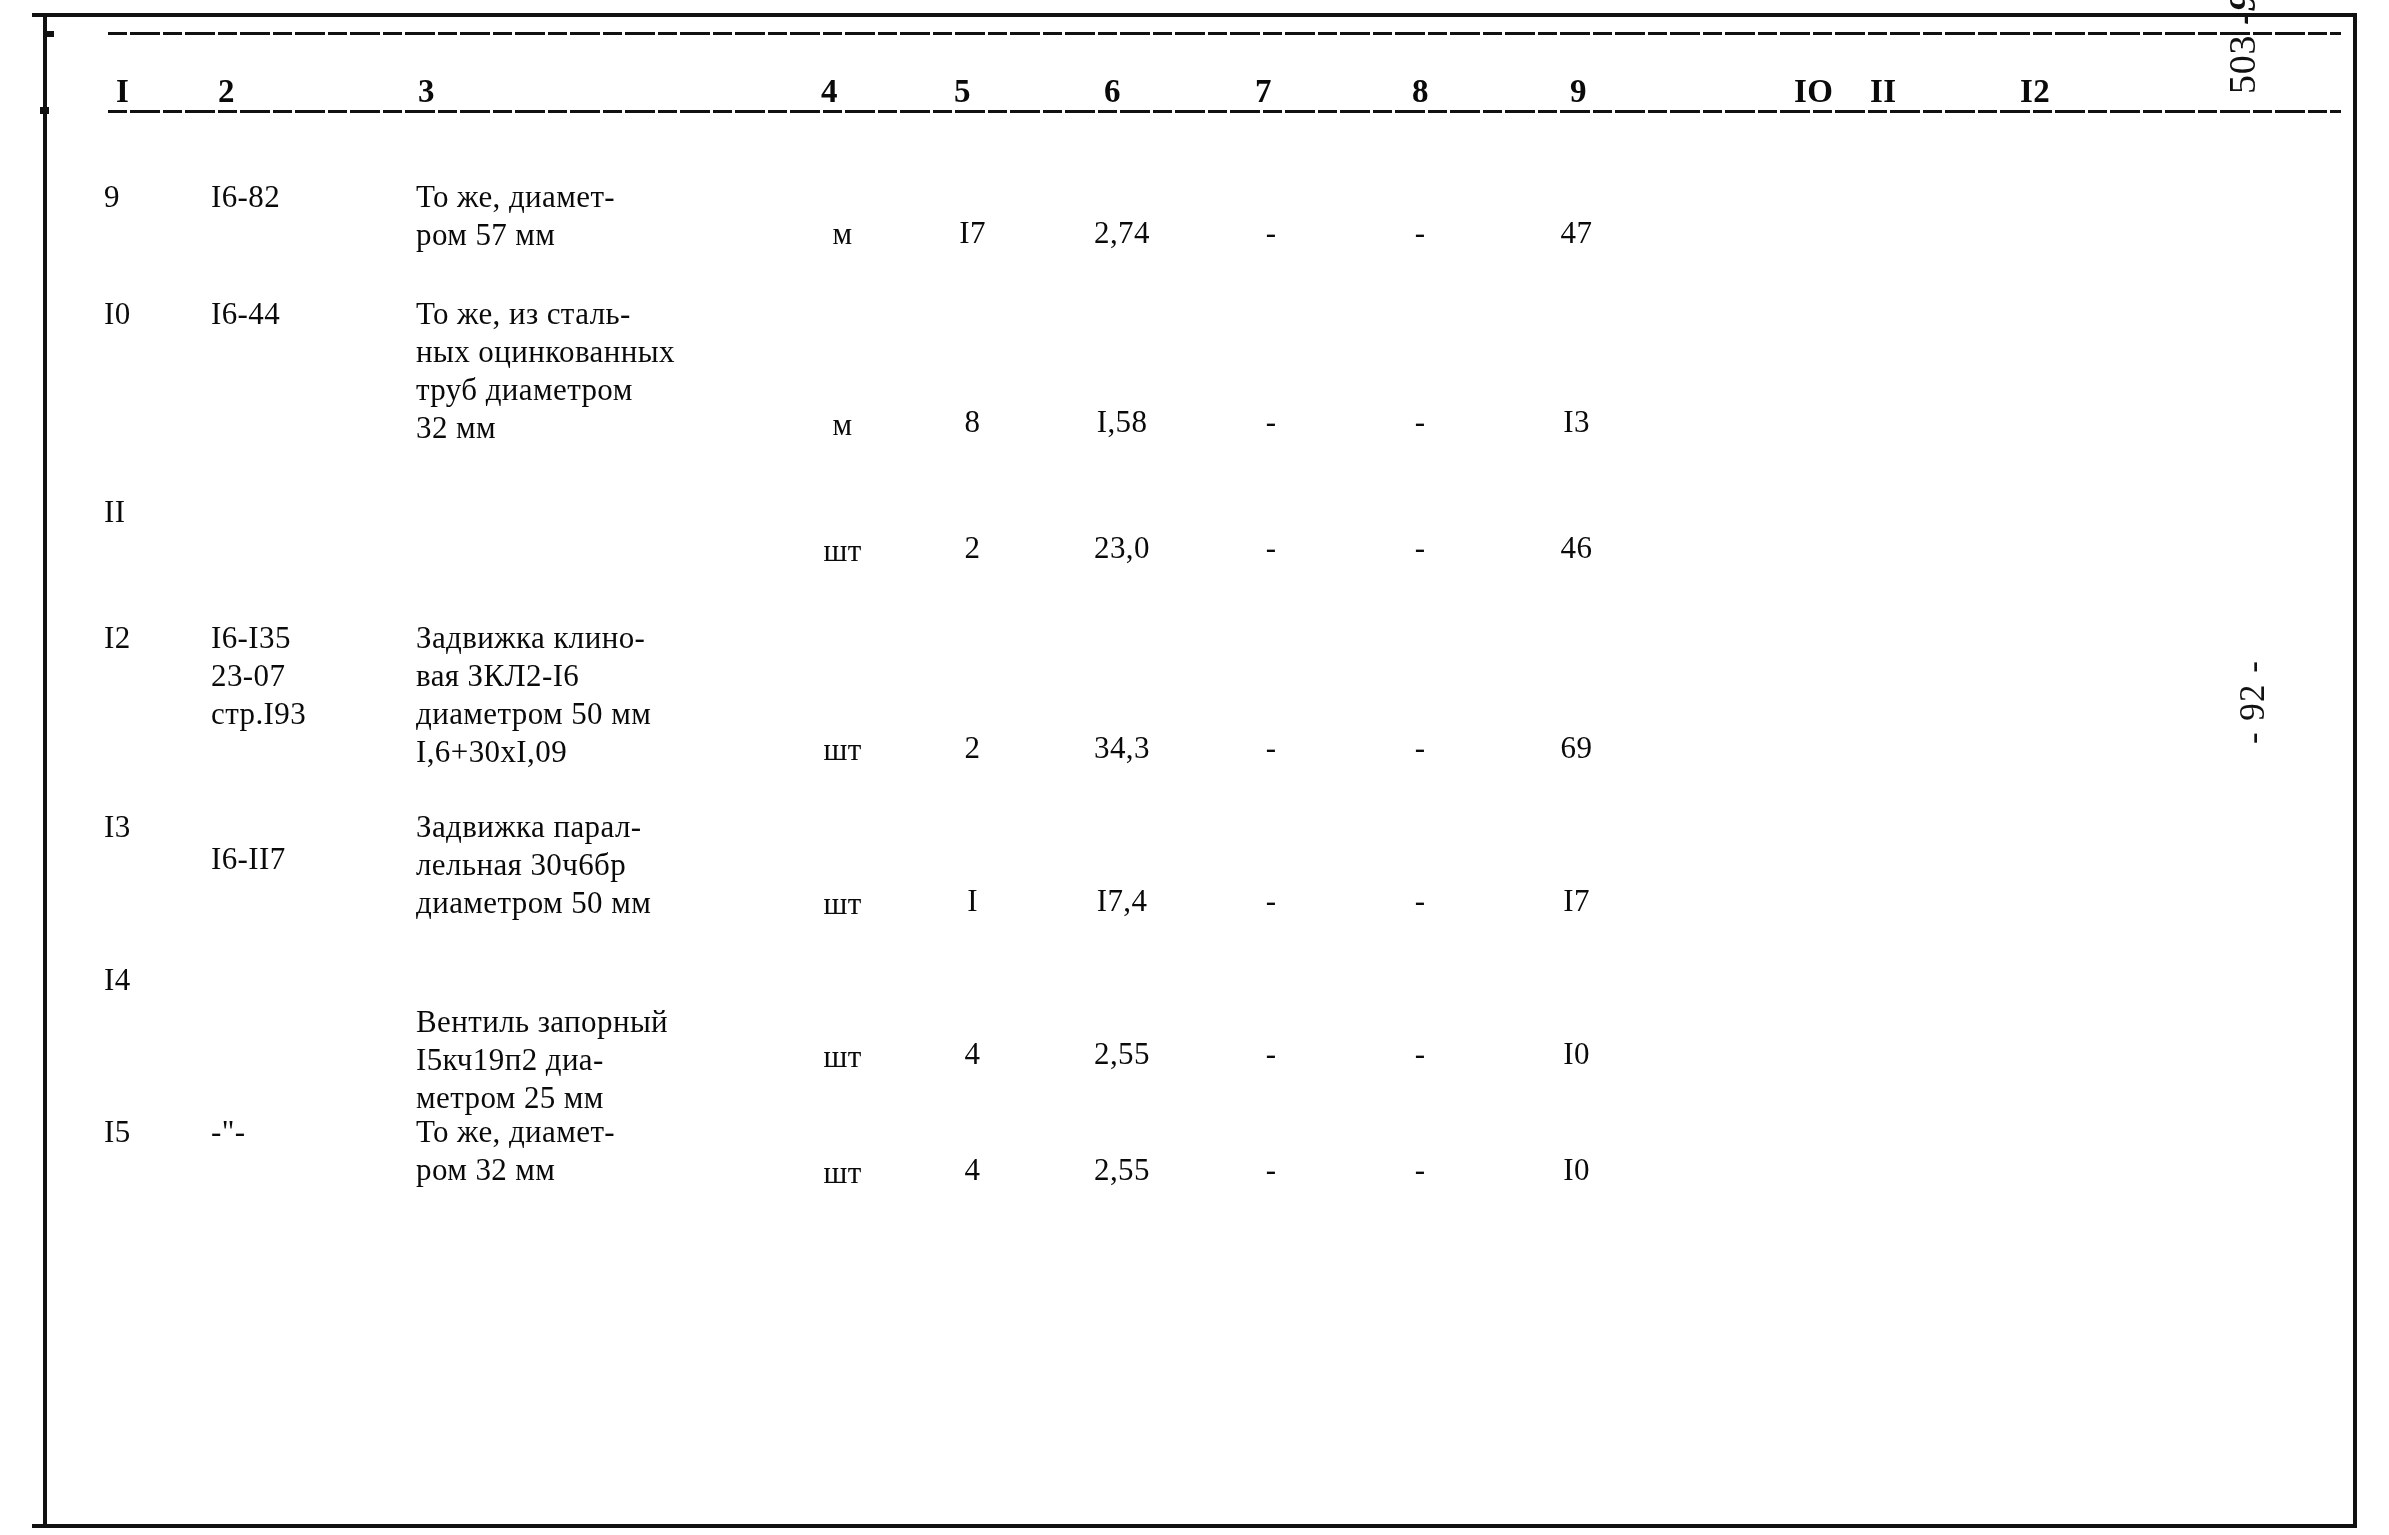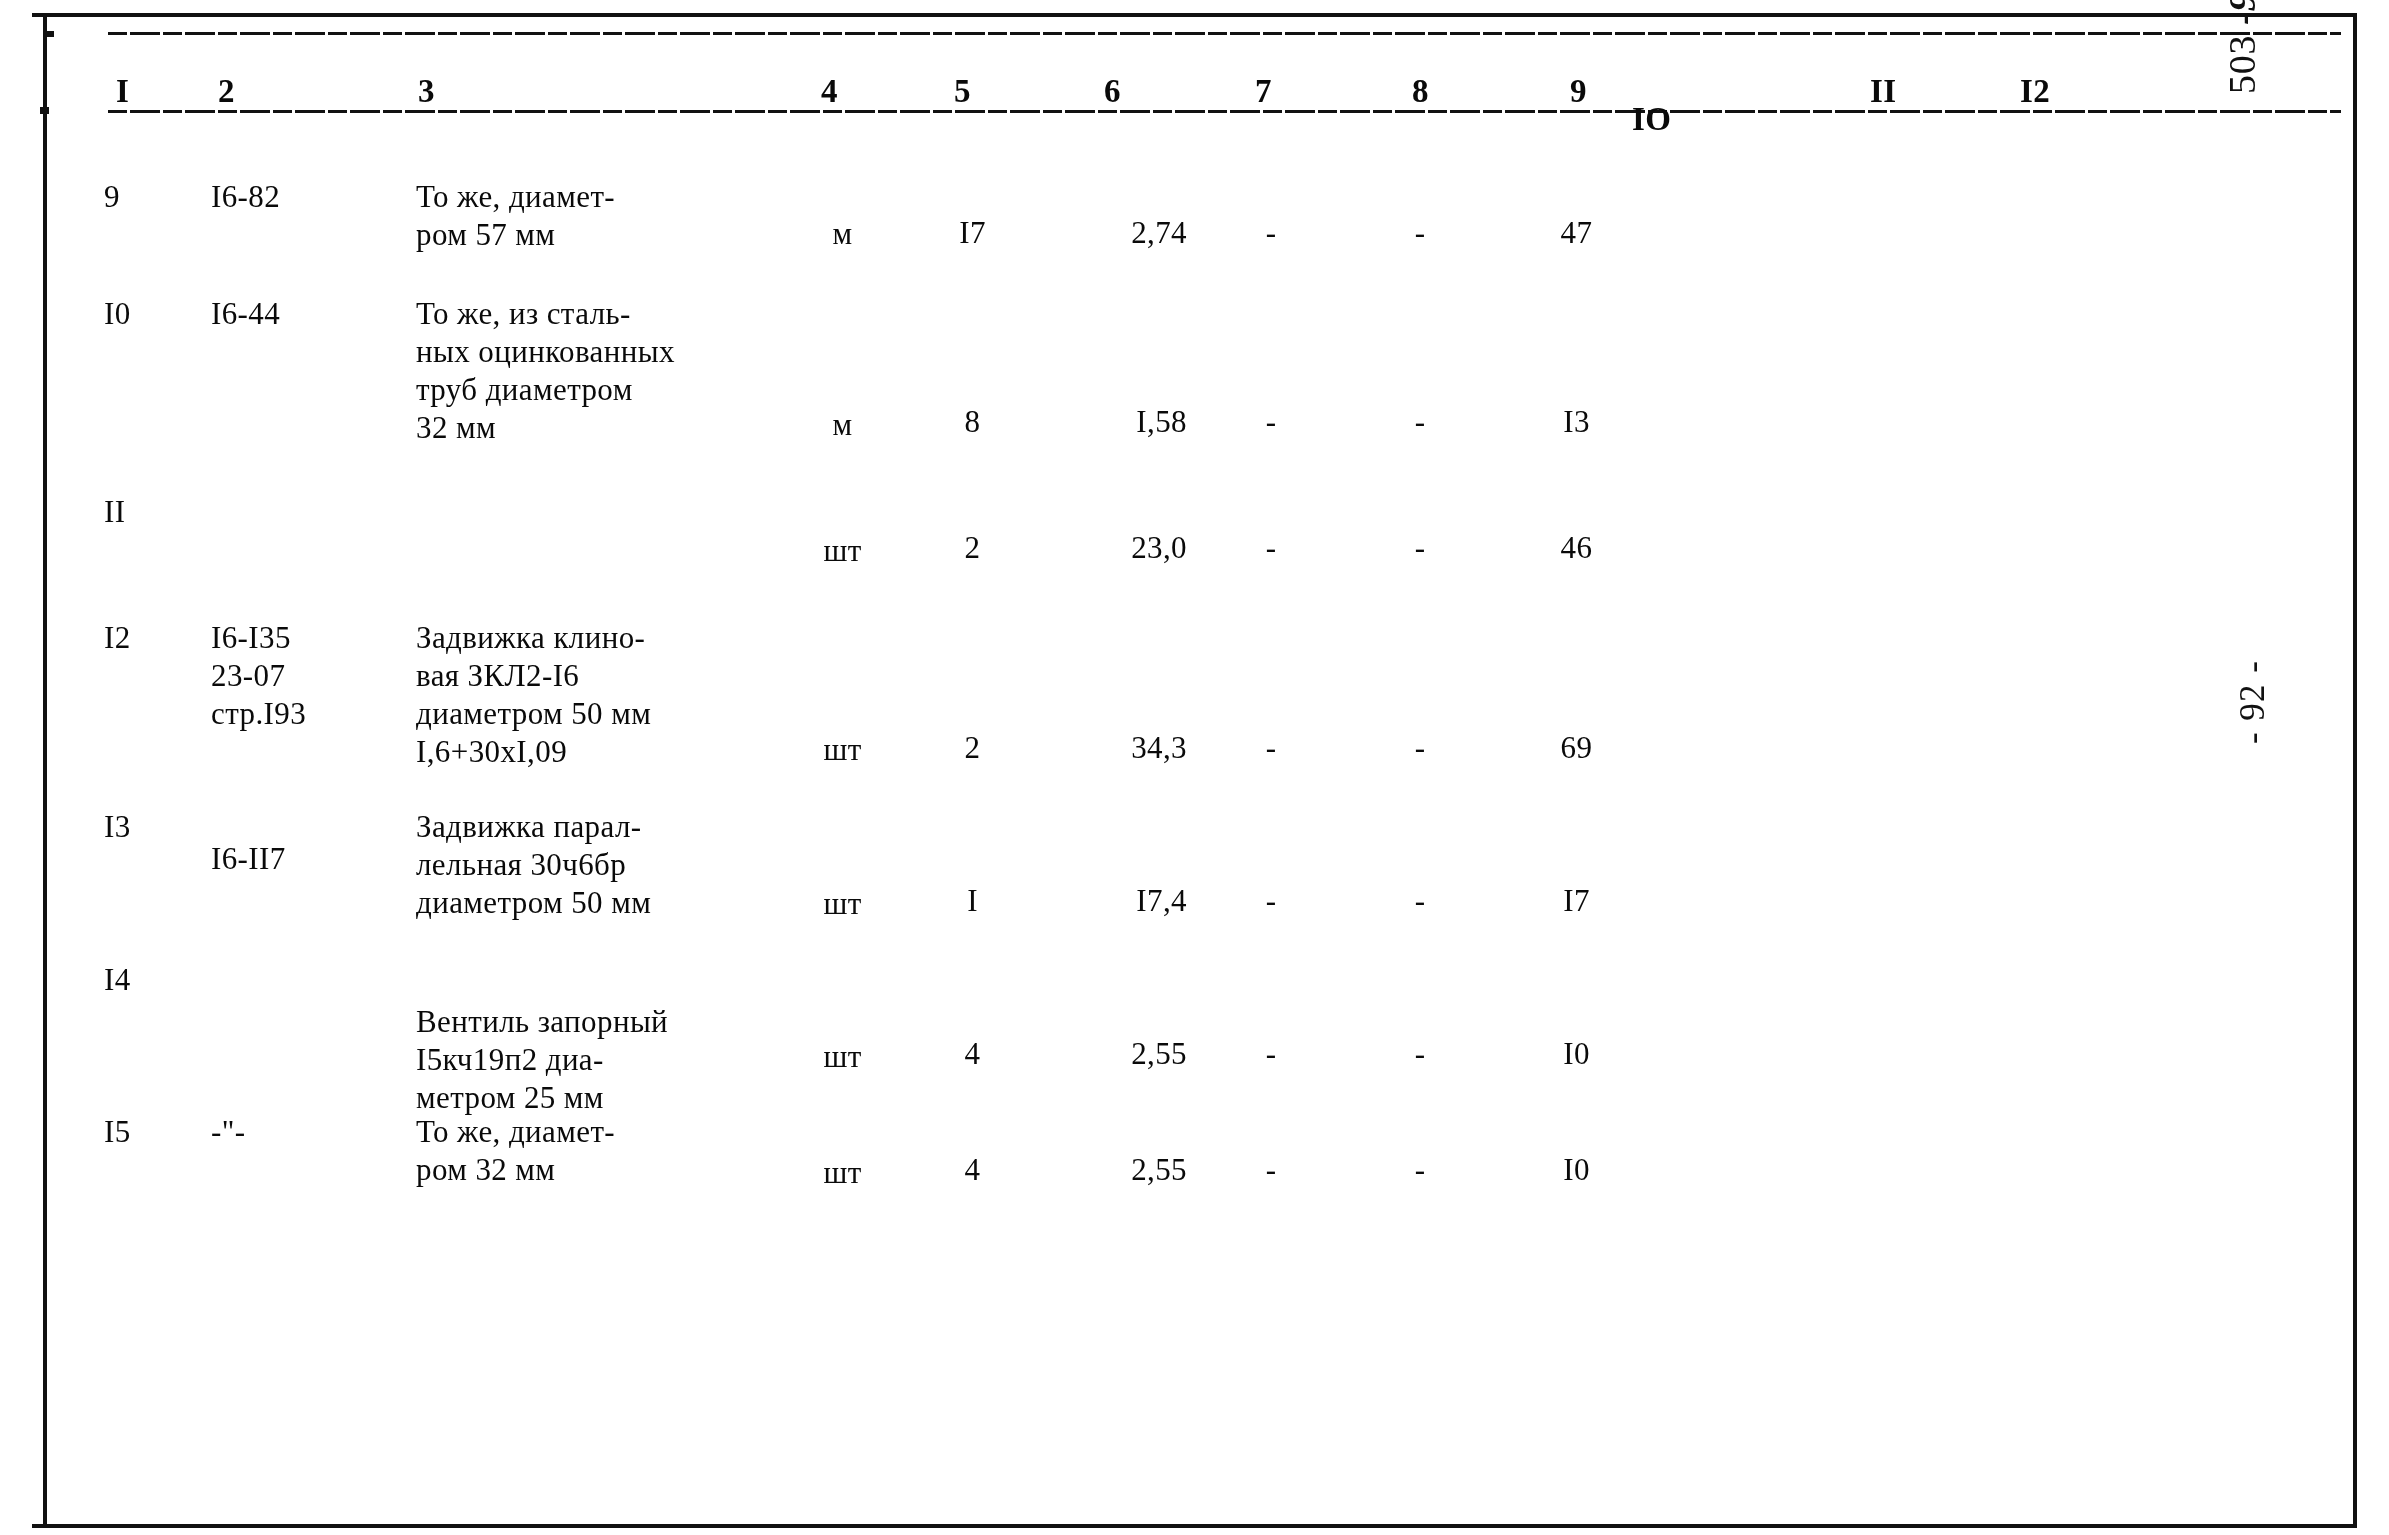--- a/index.html
+++ b/index.html
@@ -71,31 +71,31 @@
   
   .h1  { left: 116px;  top: 75px; }
   .h2  { left: 218px;  top: 75px; }
   .h3  { left: 418px;  top: 75px; }
   .h4  { left: 821px; top: 75px; }
   .h5  { left: 954px; top: 75px; }
   .h6  { left: 1104px; top: 75px; }
   .h7  { left: 1255px; top: 75px; }
   .h8  { left: 1412px; top: 75px; }
   .h9  { left: 1570px; top: 75px; }
-  .h10 { left: 1632px; top: 75px; margin-top: 28px; }
+  .h10 { left: 1794px; top: 75px; }
   .h11 { left: 1870px; top: 75px; }
   .h12 { left: 2020px; top: 75px; }
 
   
   .c1  { left: 104px;  width: 101px; }
   .c2  { left: 211px;  width: 195px; }
   .c3  { left: 416px;  width: 383px; }
   .c4  { left: 795px; width: 95px; text-align: center; }
   .c5  { left: 925px; width: 95px; text-align: center; }
-  .c6  { left: 1057px; width: 130px; text-align: right; }
+  .c6  { left: 1057px; width: 130px; text-align: center; }
   .c7  { left: 1229px; width: 84px; text-align: center; }
   .c8  { left: 1378px; width: 84px; text-align: center; }
   .c9  { left: 1529px; width: 95px; text-align: center; }
 
   
   .margin-code {
     position: absolute;
     left: 2220px;
     top: 94px;
     width: 376px;

